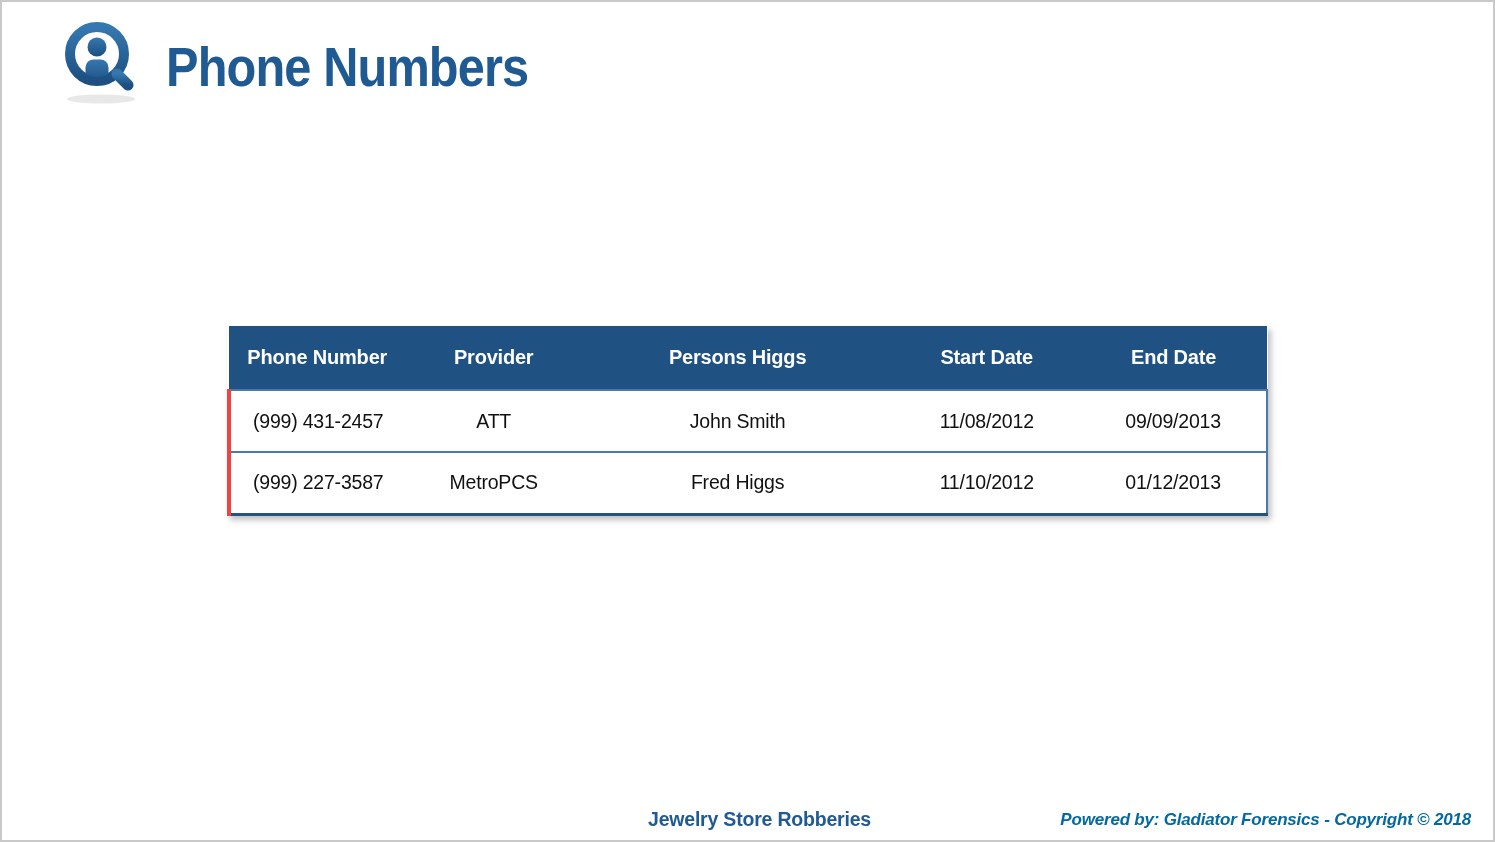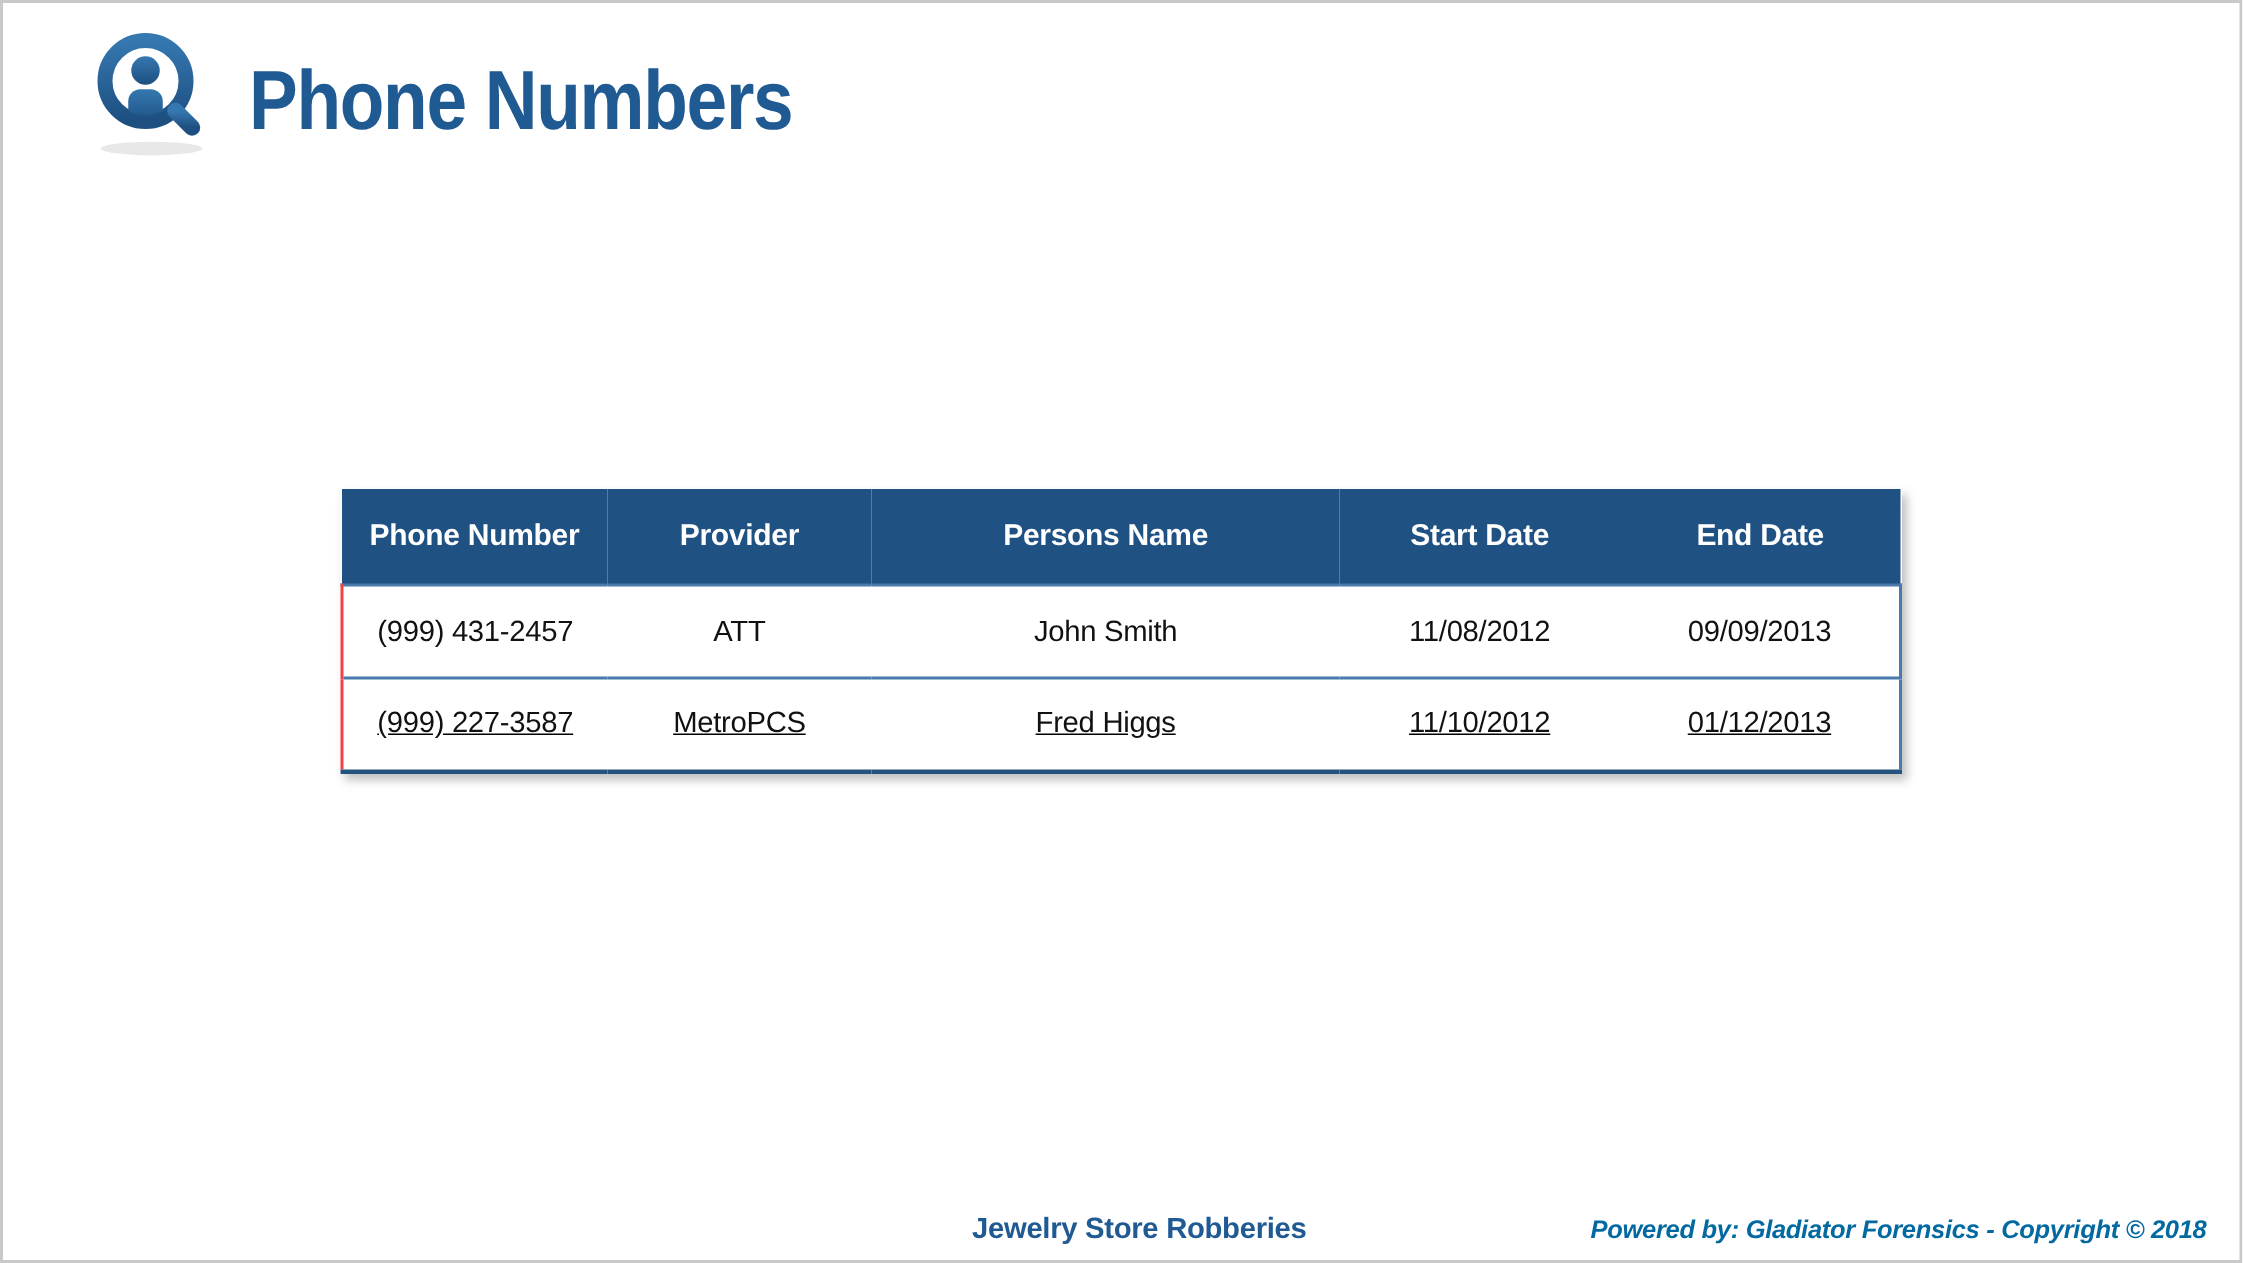--- a/index.html
+++ b/index.html
@@ -73,27 +73,26 @@
   table.phone-table tbody td {
     color: #111111;
     font-size: 19.5px;
     letter-spacing: -0.2px;
     height: 62px;
     text-align: center;
     vertical-align: middle;
     background: #ffffff;
   }
   table.phone-table tbody tr {
-    border-left: 2px solid #ef4444;
+    border-left: 4px solid #ef4444;
     border-right: 2px solid #4a79ab;
     border-top: 2px solid #4a79ab;
   }
   table.phone-table tbody tr:last-child {
     border-bottom: 3px solid #24537f;
-    text-decoration: underline;
   }
   table.phone-table th:nth-child(1), table.phone-table td:nth-child(1) { width: 17%; }
   table.phone-table th:nth-child(2), table.phone-table td:nth-child(2) { width: 17%; }
   table.phone-table th:nth-child(3), table.phone-table td:nth-child(3) { width: 30%; }
   table.phone-table th:nth-child(4), table.phone-table td:nth-child(4) { width: 18%; }
   table.phone-table th:nth-child(5), table.phone-table td:nth-child(5) { width: 18%; }
 
   
   .footer-center {
     position: absolute;
@@ -146,21 +145,21 @@
   </div>
   <div class="page-title">Phone Numbers</div>
 </div>
 
 <div class="table-wrap">
   <table class="phone-table">
     <thead>
       <tr>
           <th>Phone Number</th>
           <th>Provider</th>
-          <th>Persons Name</th>
+          <th>Persons Higgs</th>
           <th>Start Date</th>
           <th>End Date</th>
         </tr>
     </thead>
     <tbody>
         <tr>
           <td>(999) 431-2457</td>
           <td>ATT</td>
           <td>John Smith</td>
           <td>11/08/2012</td>

